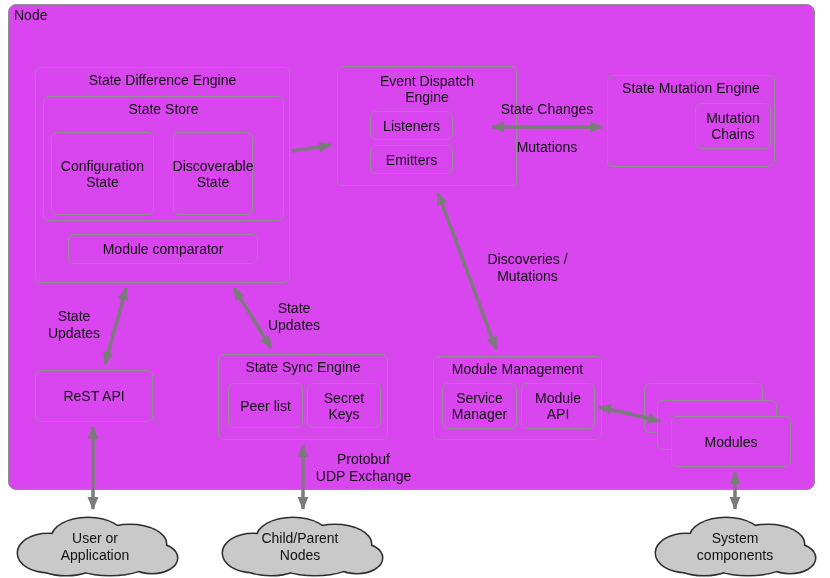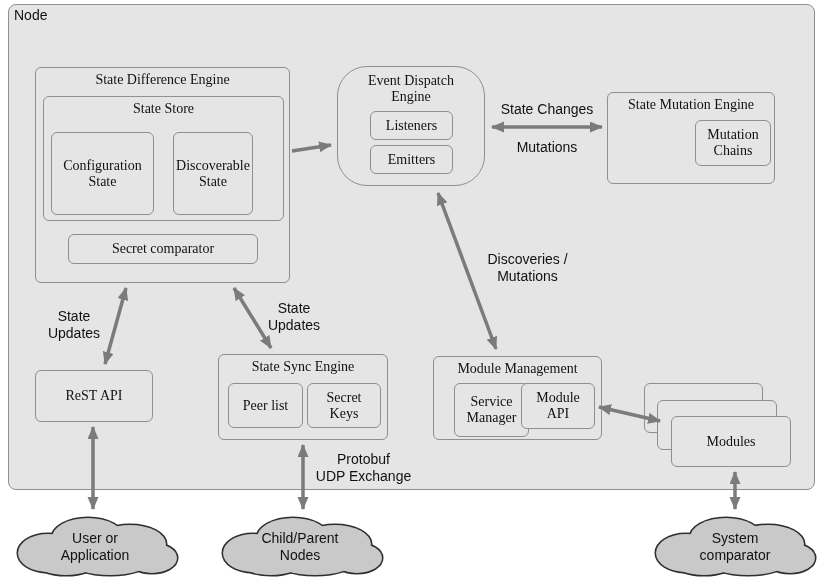--- a/index.html
+++ b/index.html
@@ -8,22 +8,22 @@
     --cloud-fill:#c9c9c9;
     --cloud-stroke:#2e2e2e;
     --text:#111111;
   }
   html,body{margin:0;padding:0;background:#fff;}
   .canvas{
     position:relative;width:830px;height:578px;background:#ffffff;
     font-family:"Liberation Sans", sans-serif;color:var(--text);overflow:hidden;
   }
   .box{
-    position:absolute;background:#e5e5e5;border:1.5px solid var(--border);
-    border-radius:6px;box-sizing:border-box;font-family:Liberation Serif, serif;
+    position:absolute;background:#d946ef;border:1.5px solid var(--border);
+    border-radius:6px;box-sizing:border-box;
   }
   .leaf{
     display:flex;align-items:center;justify-content:center;text-align:center;
     white-space:pre-line;font-size:14px;line-height:16px;
   }
   .title{
     position:absolute;top:4px;left:0;right:0;text-align:center;
     font-size:14px;line-height:16px;white-space:pre-line;
   }
   .lab{
@@ -51,39 +51,39 @@
 
   <div class="box" style="left:35px;top:67px;width:255px;height:216px">
     <div class="title">State Difference Engine</div>
     <div class="box" style="left:7px;top:28px;width:241px;height:125px">
       <div class="title">State Store</div>
       <div class="box leaf" style="left:7px;top:35px;width:103px;height:83px">Configuration
 State</div>
       <div class="box leaf" style="left:129px;top:35px;width:80px;height:83px">Discoverable
 State</div>
     </div>
-    <div class="box leaf" style="left:32px;top:166px;width:190px;height:30px">Secret comparator</div>
+    <div class="box leaf" style="left:32px;top:166px;width:190px;height:30px">Module comparator</div>
   </div>
 
-  <div class="box" style="left:337px;top:66px;width:148px;height:120px;border-radius:30px">
+  <div class="box" style="left:337px;top:66px;width:180px;height:120px;border-radius:4px">
     <div class="title" style="top:6px">Event Dispatch
 Engine</div>
     <div class="box leaf" style="left:32px;top:44px;width:83px;height:29px">Listeners</div>
     <div class="box leaf" style="left:32px;top:78px;width:83px;height:29px">Emitters</div>
   </div>
 
-  <div class="box" style="left:607px;top:92px;width:168px;height:92px">
+  <div class="box" style="left:607px;top:75px;width:168px;height:92px">
     <div class="title">State Mutation Engine</div>
     <div class="box leaf" style="left:87px;top:27px;width:76px;height:46px">Mutation
 Chains</div>
   </div>
 
   <div class="box" style="left:433px;top:356px;width:169px;height:84px">
     <div class="title">Module Management</div>
-    <div class="box leaf" style="left:20px;top:26px;width:75px;height:54px">Service
+    <div class="box leaf" style="left:8px;top:26px;width:75px;height:46px">Service
 Manager</div>
     <div class="box leaf" style="left:87px;top:26px;width:74px;height:46px">Module
 API</div>
   </div>
 
   <div class="box" style="left:218px;top:354px;width:170px;height:86px">
     <div class="title">State Sync Engine</div>
     <div class="box leaf" style="left:9px;top:28px;width:75px;height:45px">Peer list</div>
     <div class="box leaf" style="left:88px;top:28px;width:74px;height:45px">Secret
 Keys</div>
@@ -104,21 +104,21 @@
   <div class="elabel" style="left:258px;top:300px;width:72px">State
 Updates</div>
   <div class="elabel" style="left:306px;top:451px;width:115px">Protobuf
 UDP Exchange</div>
 
   <div class="elabel" style="left:20px;top:530px;width:150px">User or
 Application</div>
   <div class="elabel" style="left:225px;top:530px;width:150px">Child/Parent
 Nodes</div>
   <div class="elabel" style="left:660px;top:530px;width:150px">System
-comparator</div>
+components</div>
 
   <svg class="overlay" width="830" height="578" viewBox="0 0 830 578">
     <defs>
       <marker id="ah-end" orient="auto" markerUnits="userSpaceOnUse" markerWidth="14" markerHeight="12" refX="12" refY="5.5">
         <path class="ahp" d="M0,0 L13,5.5 L0,11 Z"></path>
       </marker>
       <marker id="ah-start" orient="auto-start-reverse" markerUnits="userSpaceOnUse" markerWidth="14" markerHeight="12" refX="12" refY="5.5">
         <path class="ahp" d="M0,0 L13,5.5 L0,11 Z"></path>
       </marker>
       <g id="cloud-shape">

